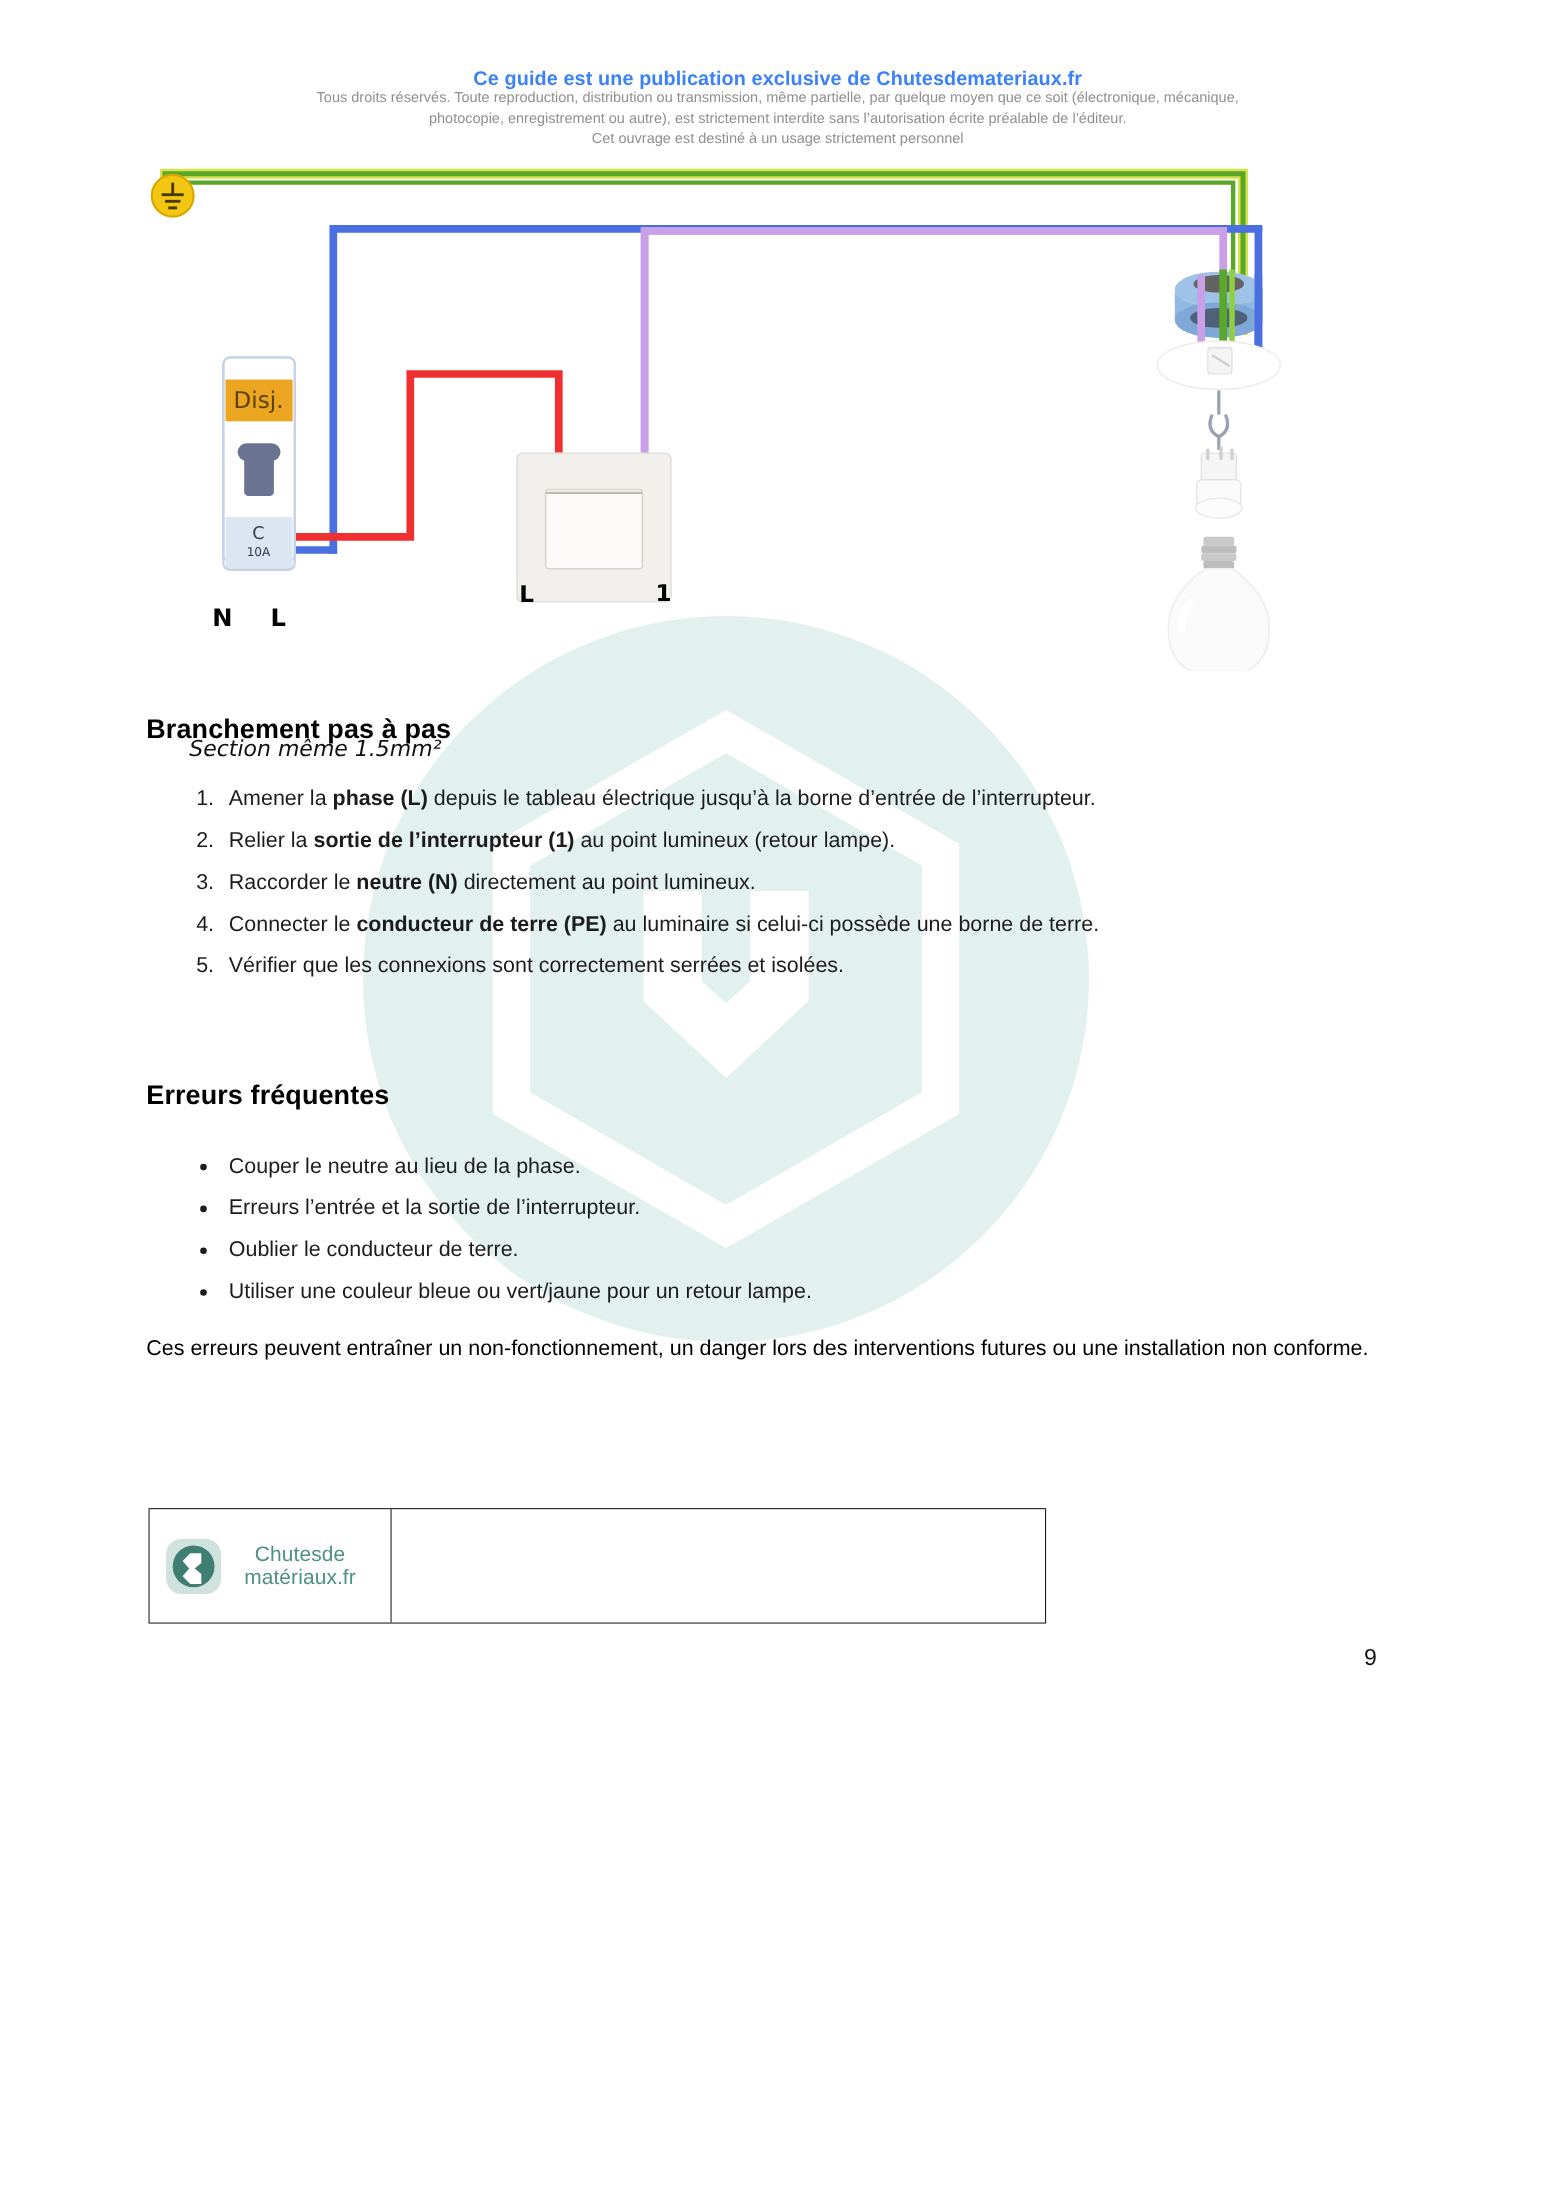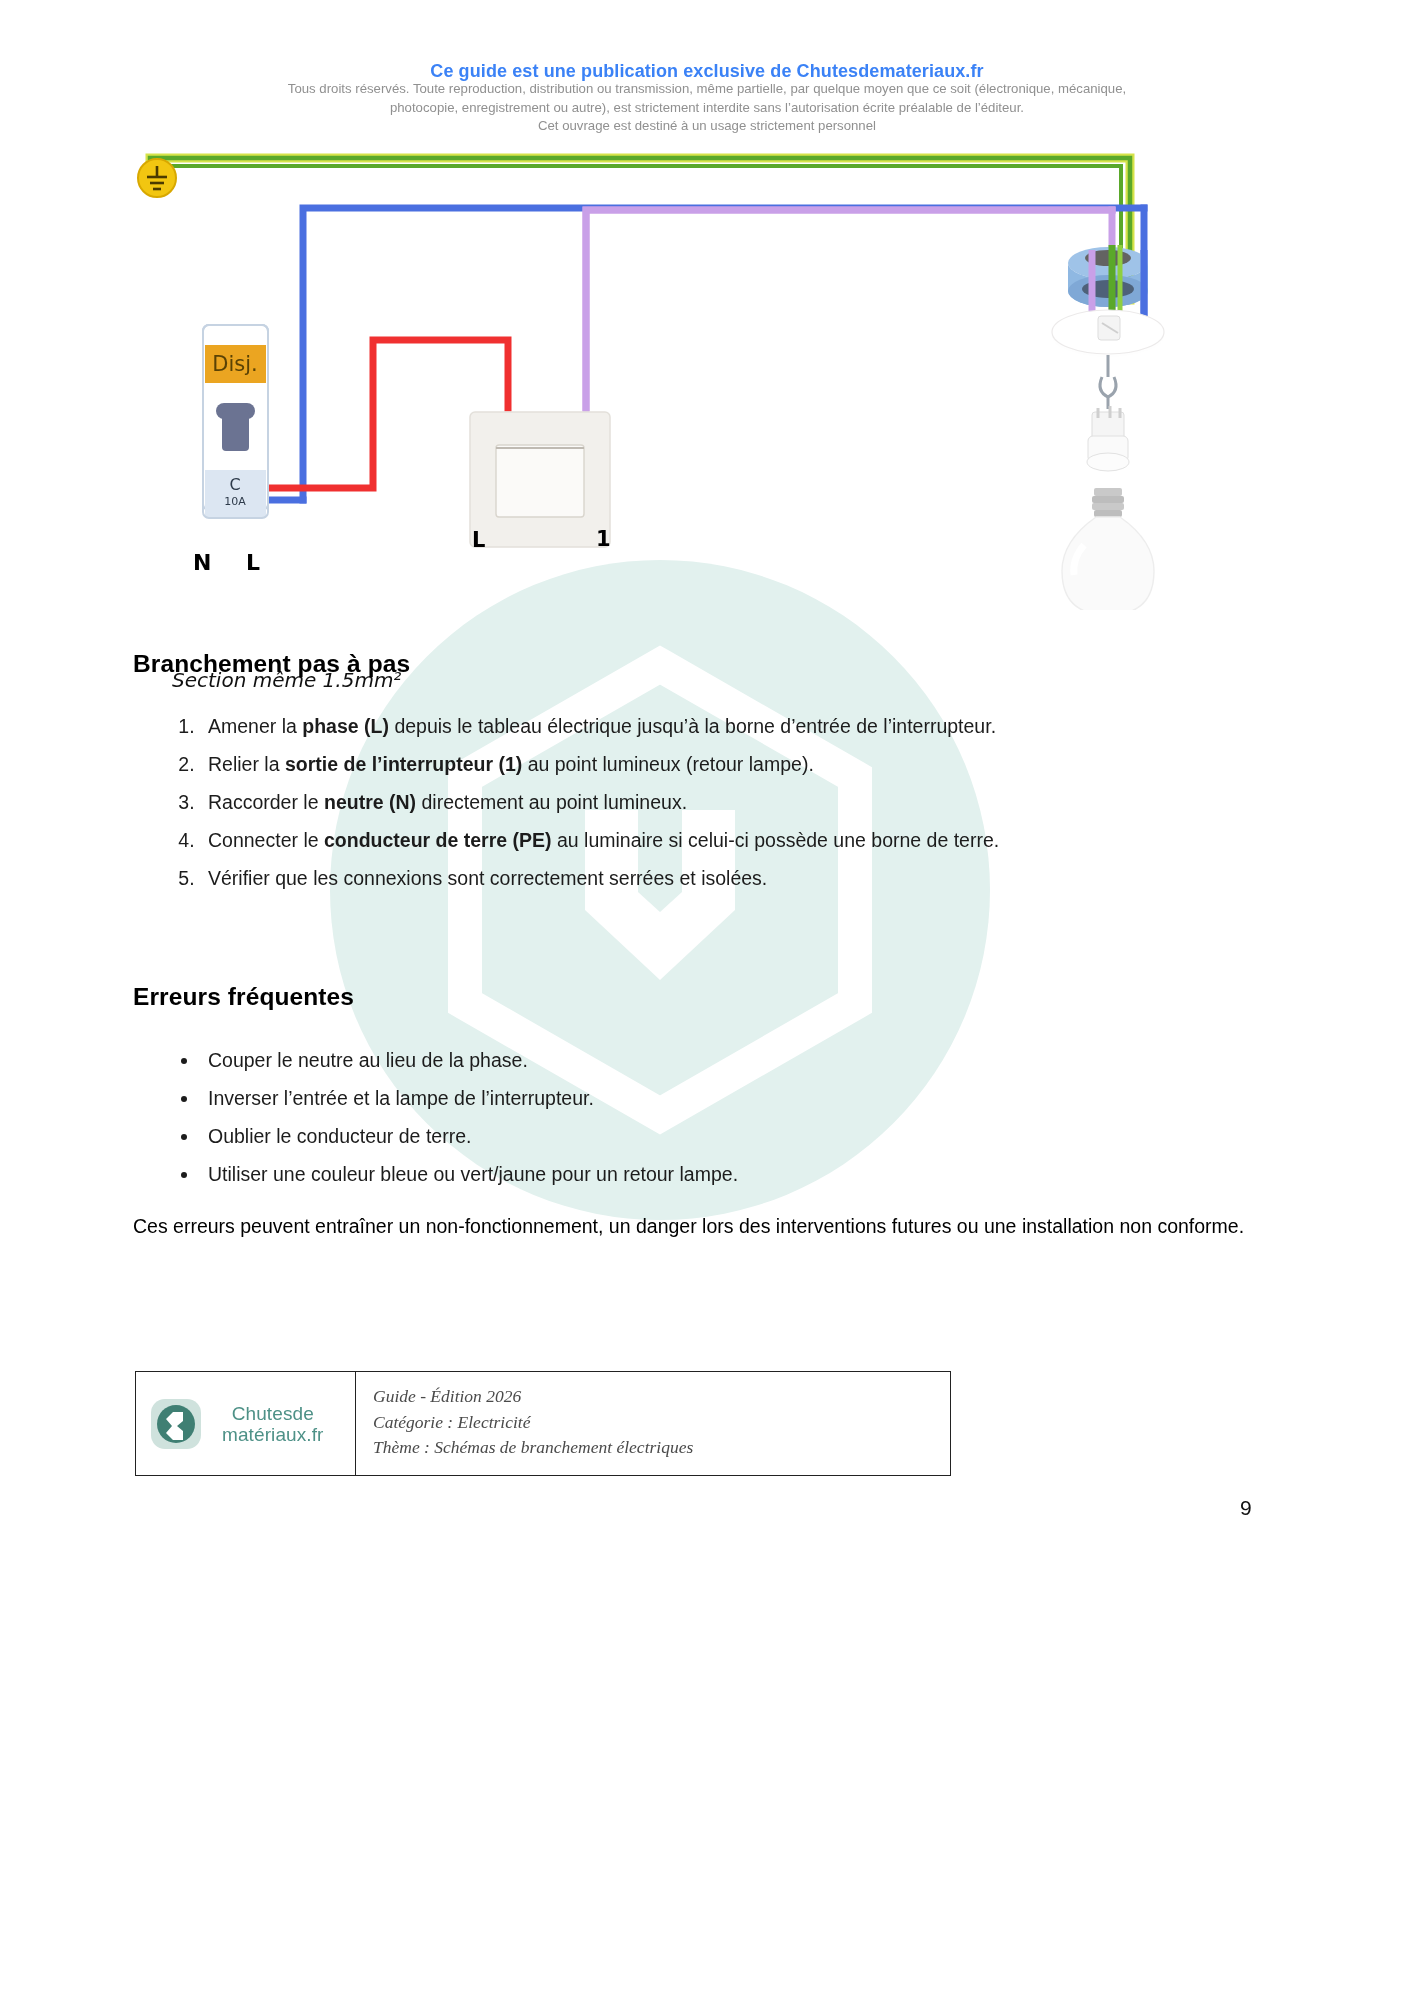--- a/index.html
+++ b/index.html
@@ -343,40 +343,35 @@
       <li>Relier la <strong>sortie de l’interrupteur (1)</strong> au point lumineux (retour lampe).</li>
       <li>Raccorder le <strong>neutre (N)</strong> directement au point lumineux.</li>
       <li>Connecter le <strong>conducteur de terre (PE)</strong> au luminaire si celui-ci possède une borne de terre.</li>
       <li>Vérifier que les connexions sont correctement serrées et isolées.</li>
     </ol>
 
   <h2 class="section-title" id="title-errors">Erreurs fréquentes</h2>
 
   <ul class="errors" id="errors-list">
       <li>Couper le neutre au lieu de la phase.</li>
-      <li>Inverser l’entrée et la lampe de l’interrupteur.</li>
+      <li>Erreurs l’entrée et la sortie de l’interrupteur.</li>
       <li>Oublier le conducteur de terre.</li>
       <li>Utiliser une couleur bleue ou vert/jaune pour un retour lampe.</li>
     </ul>
 
   <p id="closing">Ces erreurs peuvent entraîner un non-fonctionnement, un danger lors des interventions futures ou une installation non conforme.</p>
 </div>
 
 <div id="footer-box">
   <div id="footer-logo-cell">
     <svg width="52" height="52" viewBox="0 0 52 52">
       <rect x="1" y="1" width="50" height="50" rx="14" fill="#cfe2dd"></rect>
       <circle cx="26" cy="26" r="19" fill="#3f7f73"></circle>
       <path d="M23 14 h10 v9 l-6 5 l6 5 v9 h-10 l-7 -7 l6 -7 l-6 -7 Z" fill="#ffffff"></path>
     </svg>
     <div id="logo-wordmark">
       <div>Chutesde</div>
       <div>matériaux.fr</div>
     </div>
   </div>
-  <div id="footer-meta-cell">
-    <div class="meta-line">Guide - Édition 2026</div>
-    <div class="meta-line">Catégorie : Electricité</div>
-    <div class="meta-line">Thème : Schémas de branchement électriques</div>
-  </div>
 </div>
 
 <div id="page-number">9</div>
 
 </body></html>

